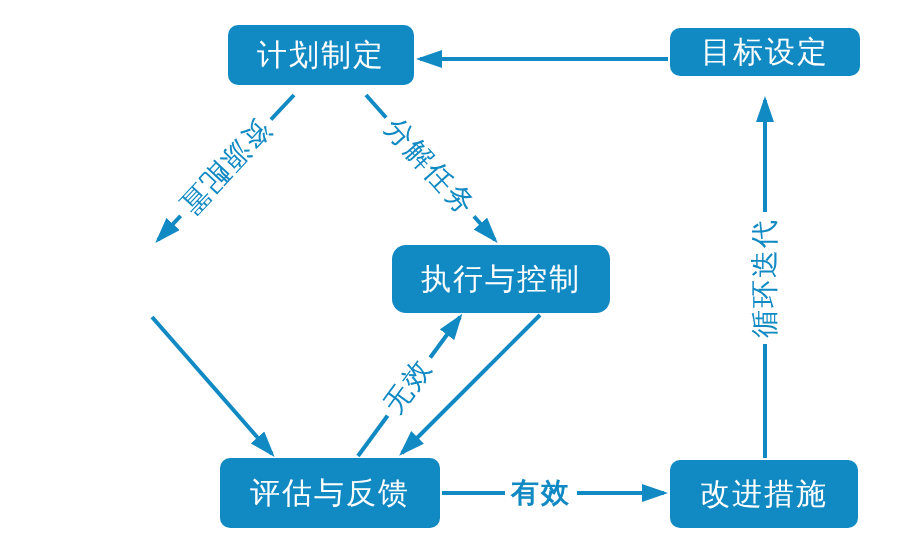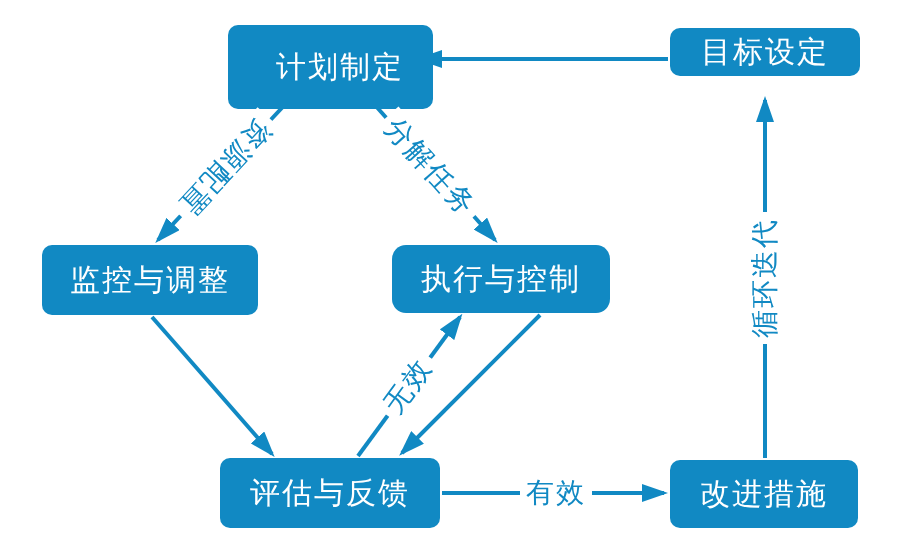--- a/index.html
+++ b/index.html
@@ -32,40 +32,40 @@
     border-radius: 10px;
     color: #ffffff;
     display: flex;
     align-items: center;
     justify-content: center;
     font-size: 30px;
     letter-spacing: 2px;
     line-height: 1;
     white-space: nowrap;
   }
-  .n-plan     { left: 228px; top: 25px;  width: 186px; height: 84px; padding-left: 19px; }
+  .n-plan     { left: 228px; top: 25px;  width: 186px; height: 60px; }
   .n-goal     { left: 670px; top: 28px;  width: 190px; height: 48px; }
   .n-monitor  { left: 42px;  top: 245px; width: 216px; height: 70px; }
   .n-execute  { left: 392px; top: 245px; width: 218px; height: 68px; border-radius: 14px; }
   .n-evaluate { left: 220px; top: 458px; width: 220px; height: 70px; }
   .n-improve  { left: 670px; top: 460px; width: 188px; height: 68px; }
   .edge-label {
     position: absolute;
     color: var(--accent);
     background: var(--bg);
     font-size: 28px;
     line-height: 1;
     padding: 3px 6px;
     white-space: nowrap;
     letter-spacing: 2px;
   }
   .l-ziyuan  { left: 225px; top: 167px; transform: translate(-50%,-50%) rotate(133deg); }
   .l-fenjie  { left: 430px; top: 167px; transform: translate(-50%,-50%) rotate(48deg); }
   .l-wuxiao  { left: 408px; top: 386px; transform: translate(-50%,-50%) rotate(-54deg); }
-  .l-youxiao { left: 556px; top: 493px; transform: translate(-50%,-50%); }
+  .l-youxiao { left: 541px; top: 493px; transform: translate(-50%,-50%); font-weight: bold; }
   .l-xunhuan { left: 765px; top: 278px; transform: translate(-50%,-50%) rotate(-90deg); }
 </style>
 </head>
 <body>
 
 <div class="stage">
 
   <svg class="edges-svg" viewBox="0 0 900 554">
     <defs>
       <marker id="ah" markerUnits="userSpaceOnUse" markerWidth="26" markerHeight="18" refX="22" refY="9" orient="auto">
@@ -77,21 +77,20 @@
     <path class="edge-line" marker-end="url(#ah)" d="M 366,95 L 495,240"></path>
     <path class="edge-line" marker-end="url(#ah)" d="M 152,317 L 272,454"></path>
     <path class="edge-line" marker-end="url(#ah)" d="M 358,456 L 460,317"></path>
     <path class="edge-line" marker-end="url(#ah)" d="M 540,315 L 402,453"></path>
     <path class="edge-line" marker-end="url(#ah)" d="M 442,493 L 664,493"></path>
     <path class="edge-line" marker-end="url(#ah)" d="M 765,458 L 765,100"></path>
   </svg>
 
   <div class="node n-plan">计划制定</div>
   <div class="node n-goal">目标设定</div>
-  <div class="node n-monitor">监控与调整</div>
   <div class="node n-execute">执行与控制</div>
   <div class="node n-improve">改进措施</div>
   <div class="node n-evaluate">评估与反馈</div>
 
   <div class="edge-label l-ziyuan">资源配置</div>
   <div class="edge-label l-fenjie">分解任务</div>
   <div class="edge-label l-wuxiao">无效</div>
   <div class="edge-label l-youxiao">有效</div>
   <div class="edge-label l-xunhuan">循环迭代</div>
 

